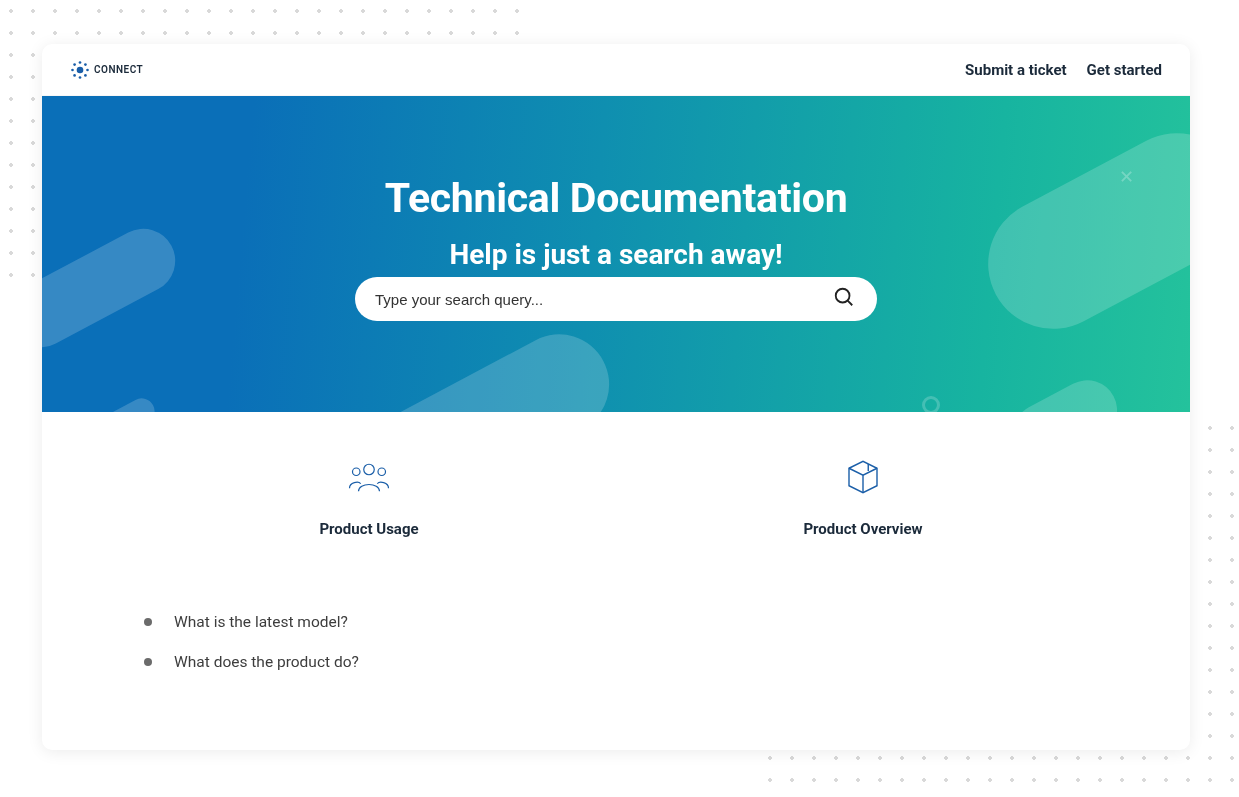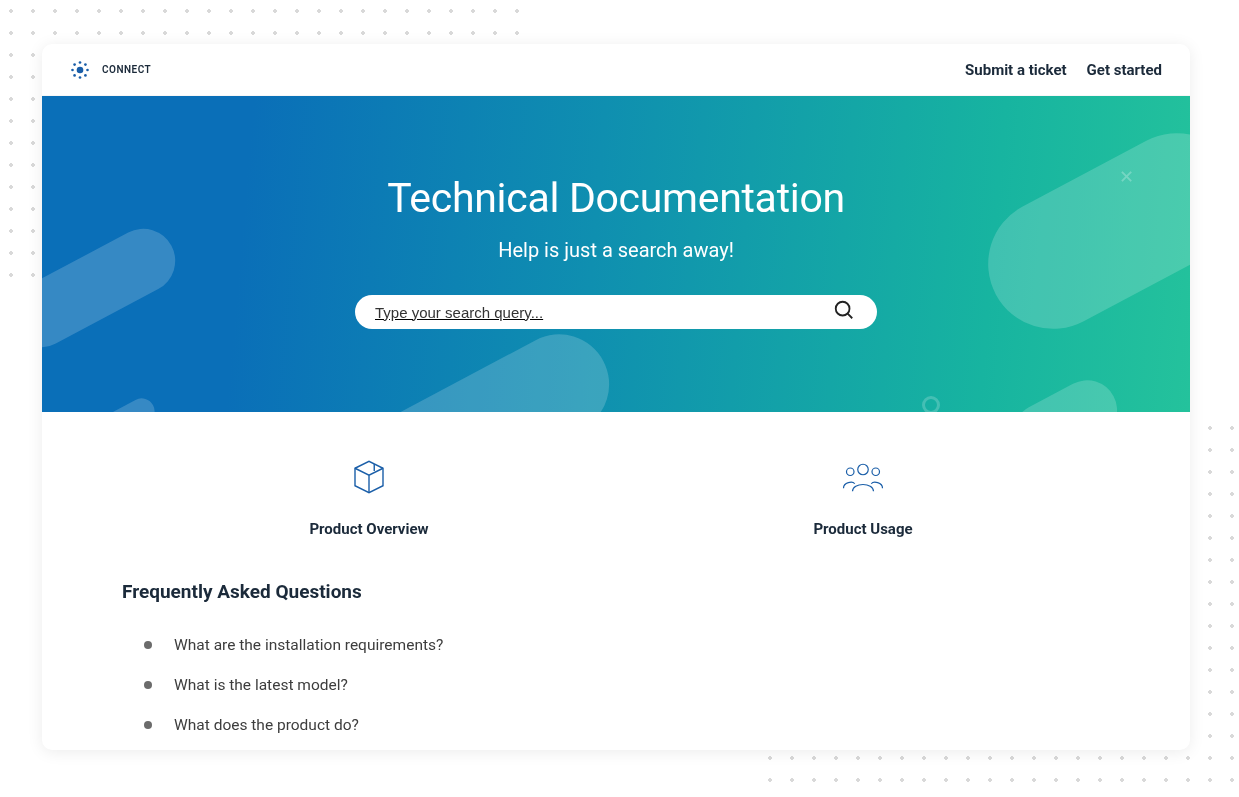--- a/index.html
+++ b/index.html
@@ -41,21 +41,21 @@
   height: 52px;
   display: flex;
   align-items: center;
   justify-content: space-between;
   padding: 0 28px;
   border-bottom: 1px solid rgba(0,0,0,0.03);
 }
 .logo {
   display: flex;
   align-items: center;
-  gap: 12px;
+  gap: 4px;
 }
 .logo-mark {
   width: 20px; height: 20px;
   position: relative;
 }
 .logo-text {
   font-size: 10px;
   font-weight: 600;
   letter-spacing: 0.5px;
   color: #1b2a3a;
@@ -75,39 +75,38 @@
   position: relative;
   overflow: hidden;
   display: flex;
   flex-direction: column;
   align-items: center;
   padding-top: 78px;
 }
 .hero h1 {
   color: #fff;
   font-size: 41px;
-  font-weight: 400;
+  font-weight: 700;
   letter-spacing: -0.3px;
 }
 .hero .sub {
   margin-top: 16px;
   color: #fff;
-  font-size: 20px;
-  font-weight: 400;
+  font-size: 28px;
+  font-weight: 700;
 }
 .search-wrap {
-  margin-top: 33px;
+  margin-top: 6px;
   width: 522px;
-  height: 34px;
+  height: 44px;
   background: #fff;
   border-radius: 30px;
   display: flex;
   align-items: center;
   padding: 0 22px 0 20px;
-  text-decoration: underline;
 }
 .search-input {
   flex: 1;
   border: none;
   outline: none;
   font-size: 15px;
   color: #222;
 }
 .search-input::placeholder { color: #333; }
 .search-icon { width: 22px; height: 22px; cursor: pointer; }
@@ -241,50 +240,46 @@
           <circle cx="10.5" cy="10.5" r="7.5"></circle>
           <line x1="21" y1="21" x2="16" y2="16"></line>
         </svg>
       </span>
     </div>
   </div>
 
   <div class="categories">
     <div class="cat">
       <span>
-        <svg class="cat-icon" viewBox="0 0 48 48" fill="none" stroke="#1a5ea8" stroke-width="1.6">
-          <path d="M8 14 L24 6 L40 14 L40 34 L24 42 L8 34 Z"></path>
-          <path d="M8 14 L24 22 L40 14"></path>
-          <path d="M24 22 L24 42"></path>
-          <path d="M30 9 L30 17"></path>
-        </svg>
-      </span>
-      <span class="cat-label">Product Overview</span>
-    </div>
-    <div class="cat">
-      <span>
         <svg class="cat-icon" viewBox="0 0 56 42" fill="none" stroke="#1a5ea8" stroke-width="1.6">
           <circle cx="28" cy="11" r="7"></circle>
           <path d="M14 40 C14 28 42 28 42 40"></path>
           <circle cx="11" cy="14" r="5"></circle>
           <path d="M2 36 C2 28 14 26 17 30"></path>
           <circle cx="45" cy="14" r="5"></circle>
           <path d="M54 36 C54 28 42 26 39 30"></path>
         </svg>
       </span>
       <span class="cat-label">Product Usage</span>
     </div>
+    <div class="cat">
+      <span>
+        <svg class="cat-icon" viewBox="0 0 48 48" fill="none" stroke="#1a5ea8" stroke-width="1.6">
+          <path d="M8 14 L24 6 L40 14 L40 34 L24 42 L8 34 Z"></path>
+          <path d="M8 14 L24 22 L40 14"></path>
+          <path d="M24 22 L24 42"></path>
+          <path d="M30 9 L30 17"></path>
+        </svg>
+      </span>
+      <span class="cat-label">Product Overview</span>
+    </div>
   </div>
 
   <div class="faq">
-    <h2>Frequently Asked Questions</h2>
     <ul>
-      <li>
-          <span>What are the installation requirements?</span>
-        </li>
       <li>
           <span>What is the latest model?</span>
         </li>
       <li>
           <span>What does the product do?</span>
         </li>
     </ul>
   </div>
 
 </div>

